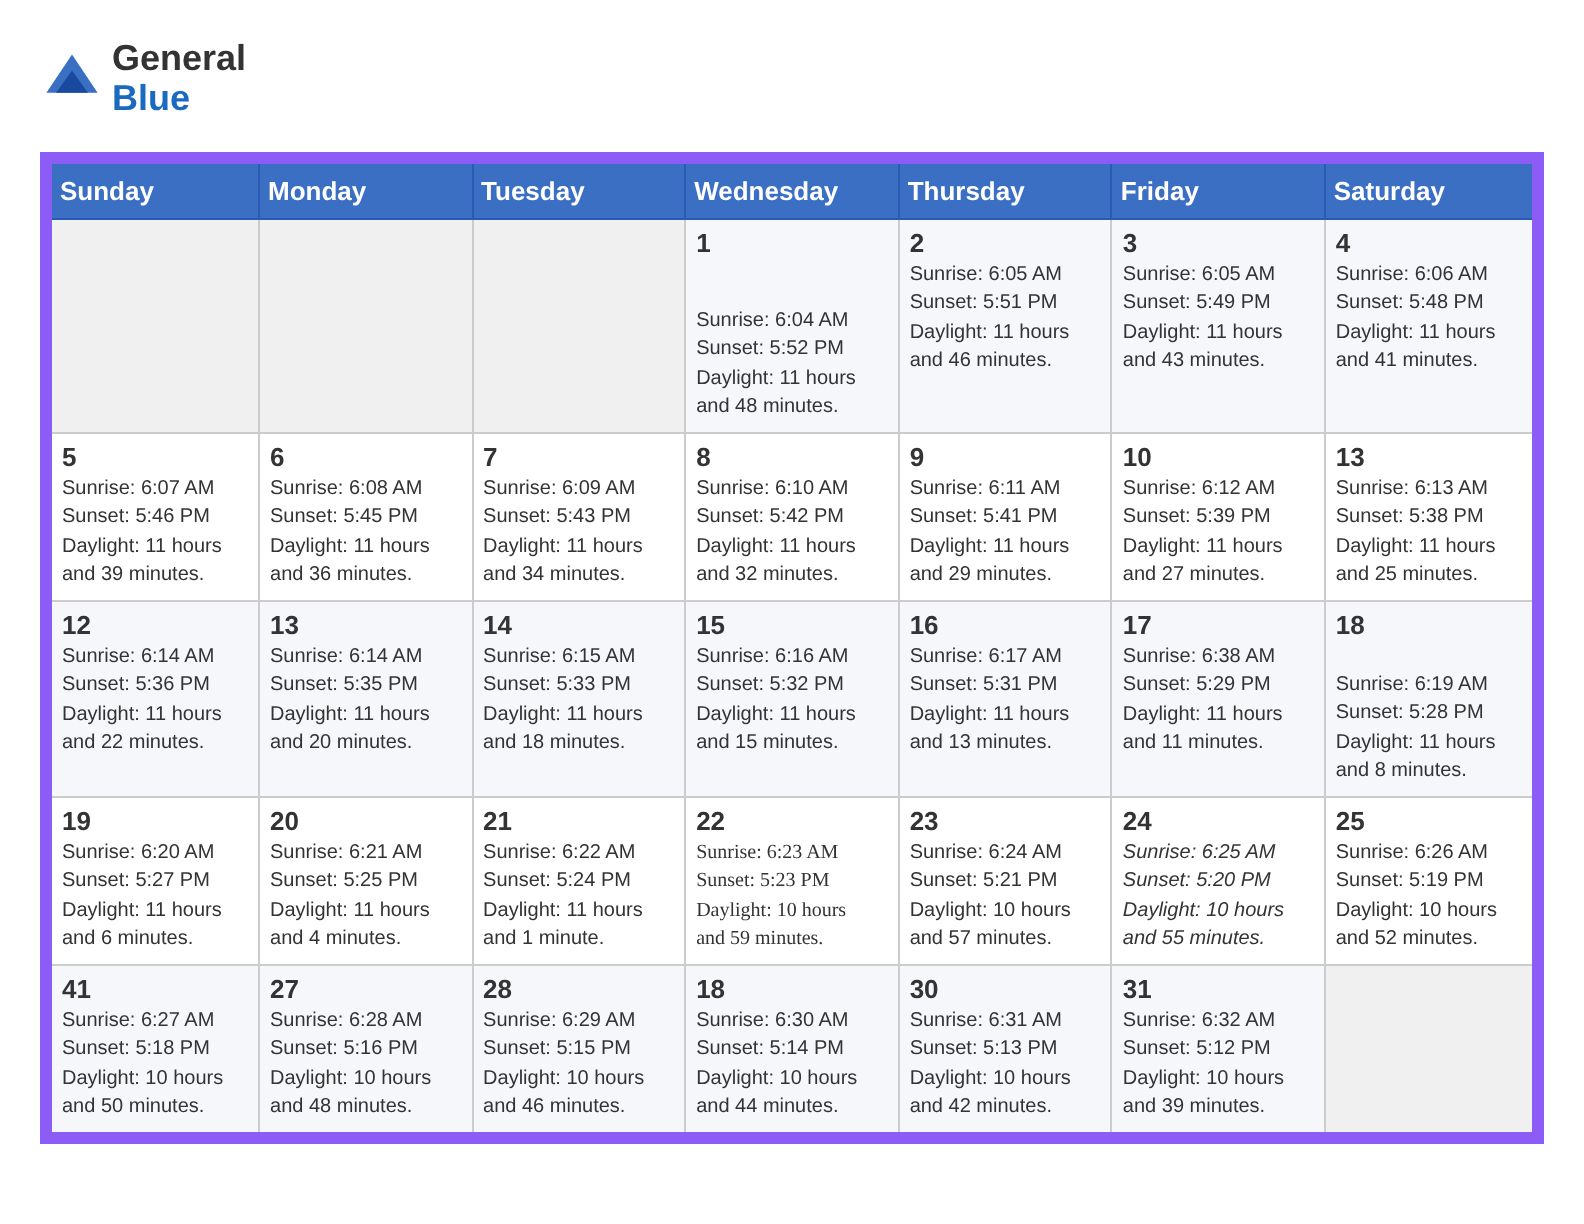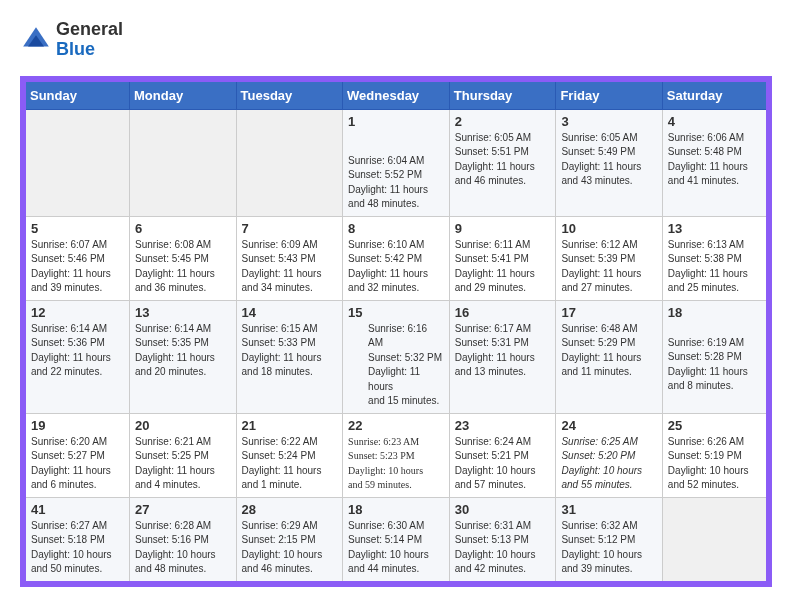--- a/index.html
+++ b/index.html
@@ -219,35 +219,35 @@
         </td>
         <td>
           <span class="day-num">14</span>
           <div class="day-info" style="white-space: pre-line;">Sunrise: 6:15 AM
 Sunset: 5:33 PM
 Daylight: 11 hours
 and 18 minutes.</div>
         </td>
         <td>
           <span class="day-num">15</span>
-          <div class="day-info" style="white-space: pre-line; margin-left: 20px;">Sunrise: 6:16 AM
+          <div class="day-info" style="white-space: pre-line;">Sunrise: 6:16 AM
 Sunset: 5:32 PM
 Daylight: 11 hours
 and 15 minutes.</div>
         </td>
         <td>
           <span class="day-num">16</span>
           <div class="day-info" style="white-space: pre-line;">Sunrise: 6:17 AM
 Sunset: 5:31 PM
 Daylight: 11 hours
 and 13 minutes.</div>
         </td>
         <td>
           <span class="day-num">17</span>
-          <div class="day-info" style="white-space: pre-line;">Sunrise: 6:48 AM
+          <div class="day-info" style="white-space: pre-line;">Sunrise: 6:38 AM
 Sunset: 5:29 PM
 Daylight: 11 hours
 and 11 minutes.</div>
         </td>
         <td>
           <span class="day-num">18</span>
           <div class="day-info" style="white-space: pre-line; margin-top: 16px;">Sunrise: 6:19 AM
 Sunset: 5:28 PM
 Daylight: 11 hours
 and 8 minutes.</div>
@@ -315,21 +315,21 @@
         <td>
           <span class="day-num">27</span>
           <div class="day-info" style="white-space: pre-line;">Sunrise: 6:28 AM
 Sunset: 5:16 PM
 Daylight: 10 hours
 and 48 minutes.</div>
         </td>
         <td>
           <span class="day-num">28</span>
           <div class="day-info" style="white-space: pre-line;">Sunrise: 6:29 AM
-Sunset: 2:15 PM
+Sunset: 5:15 PM
 Daylight: 10 hours
 and 46 minutes.</div>
         </td>
         <td>
           <span class="day-num">18</span>
           <div class="day-info" style="white-space: pre-line;">Sunrise: 6:30 AM
 Sunset: 5:14 PM
 Daylight: 10 hours
 and 44 minutes.</div>
         </td>

